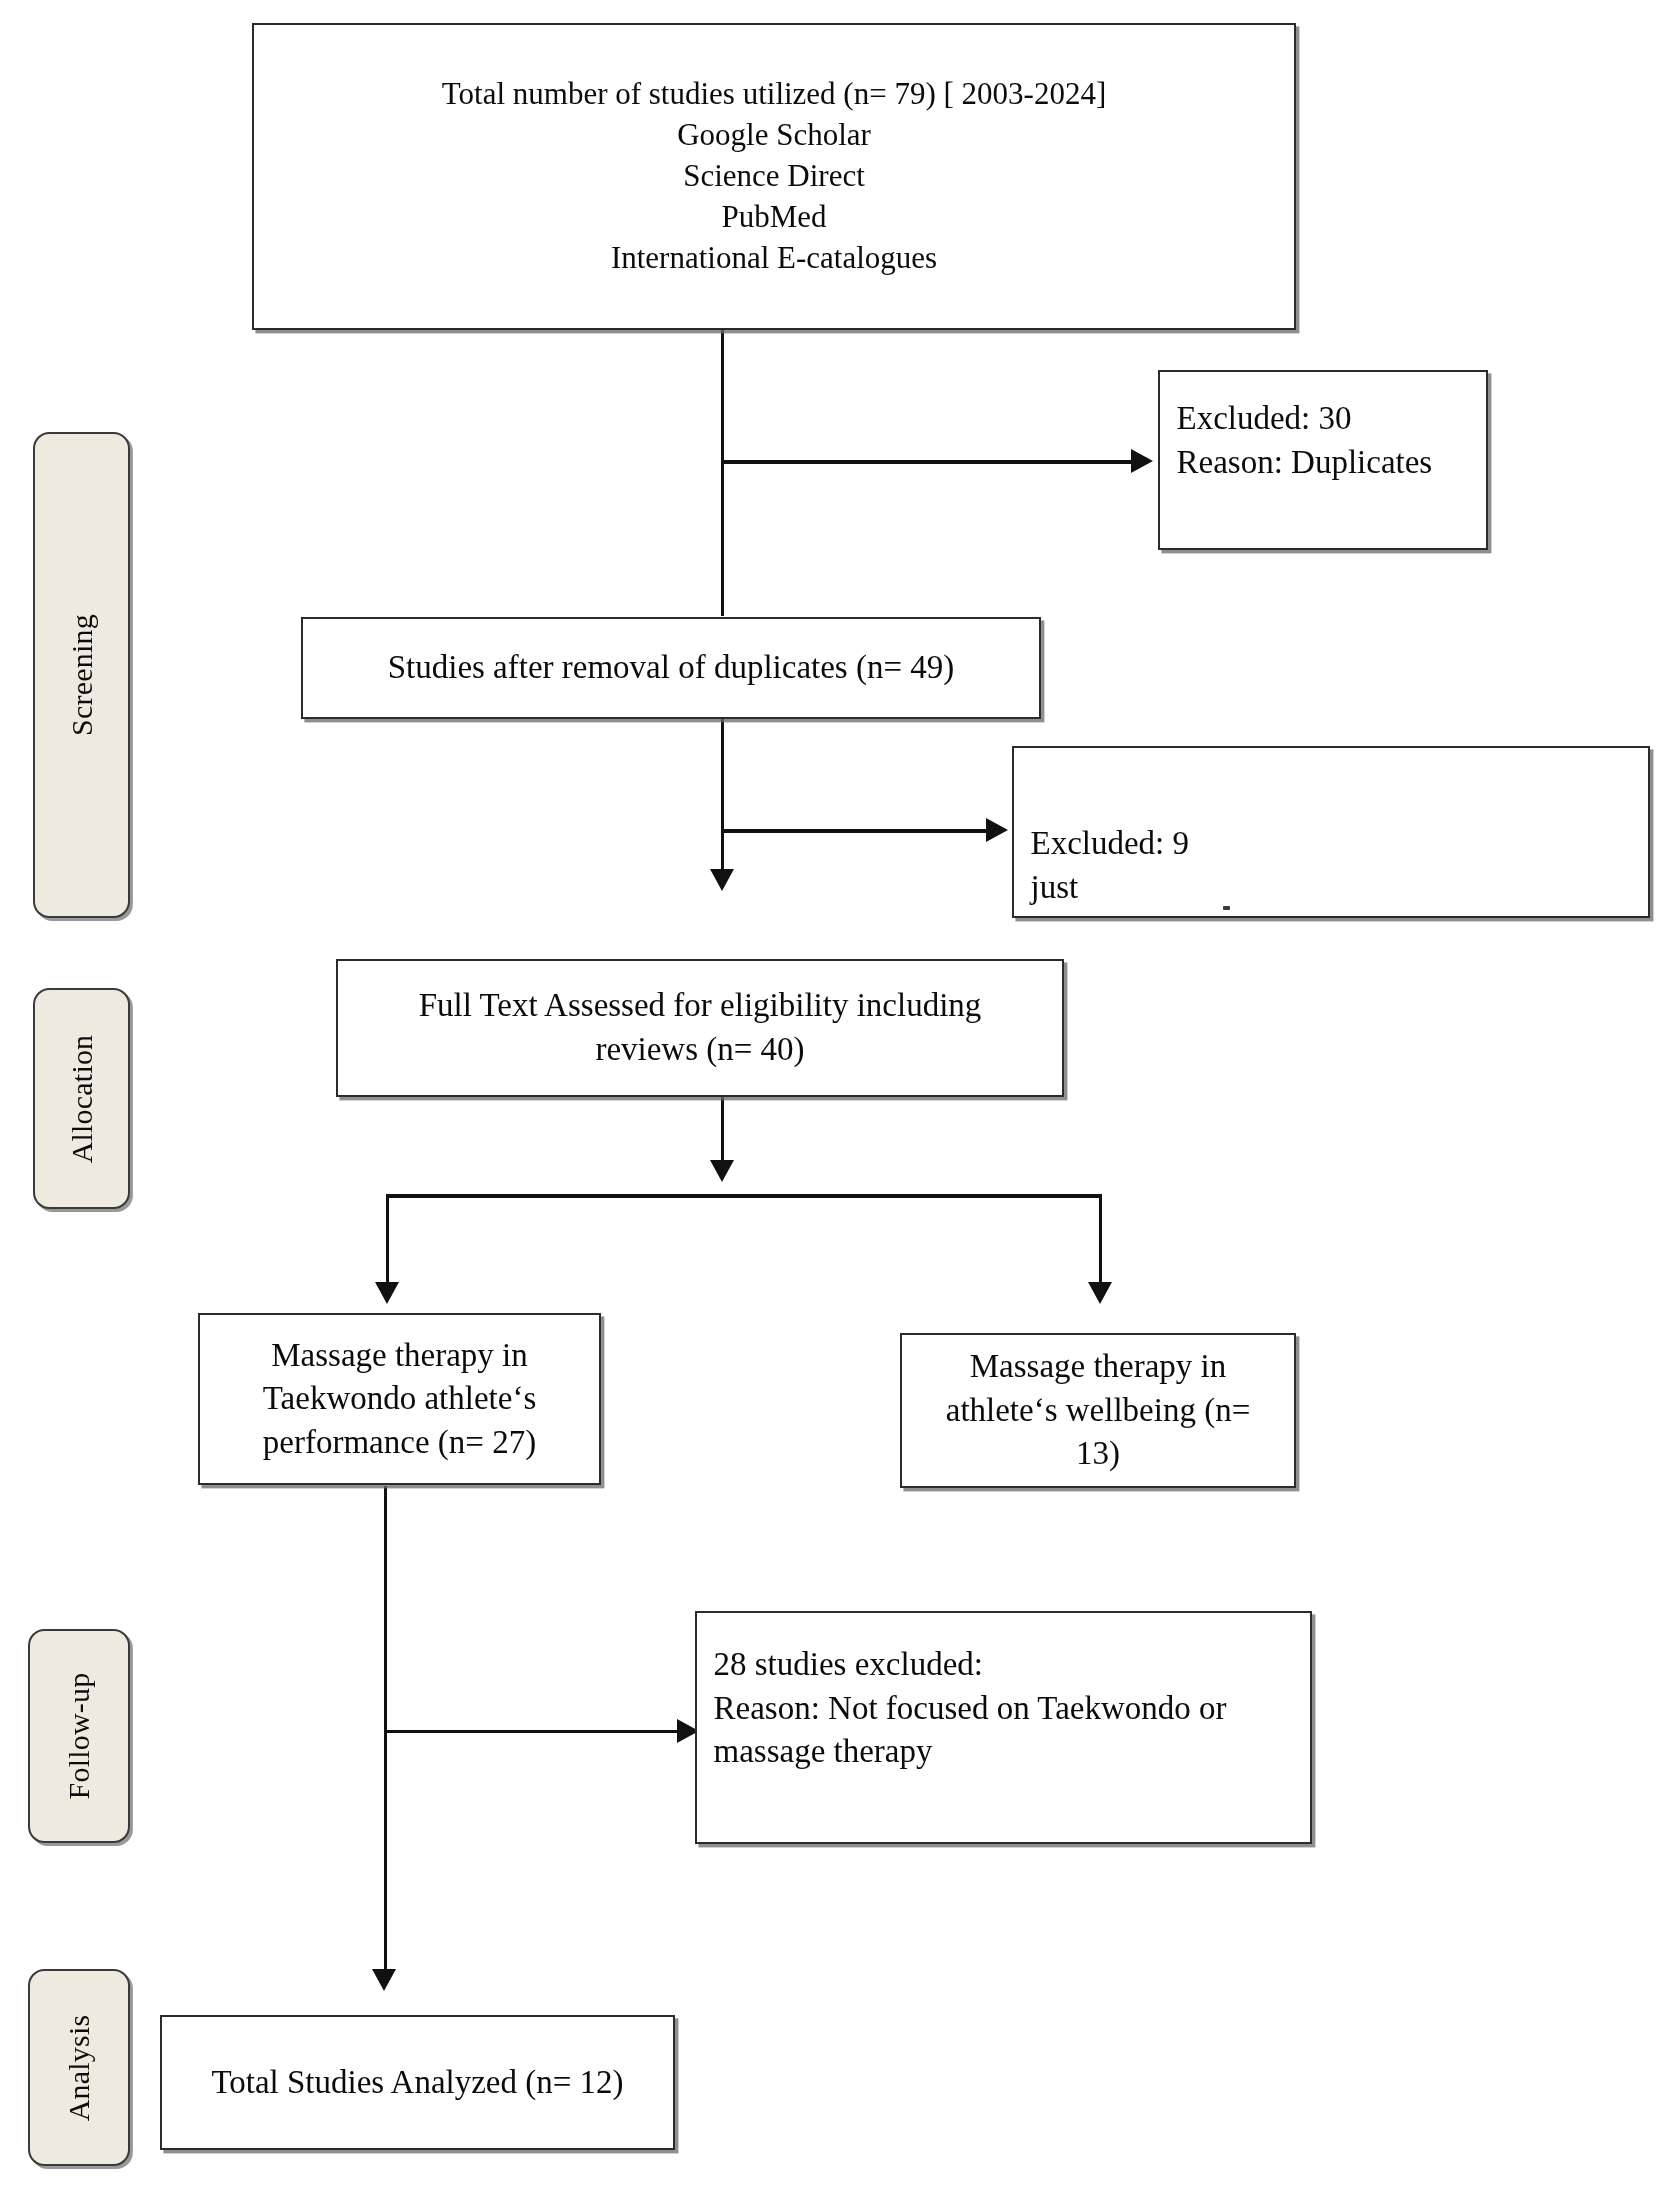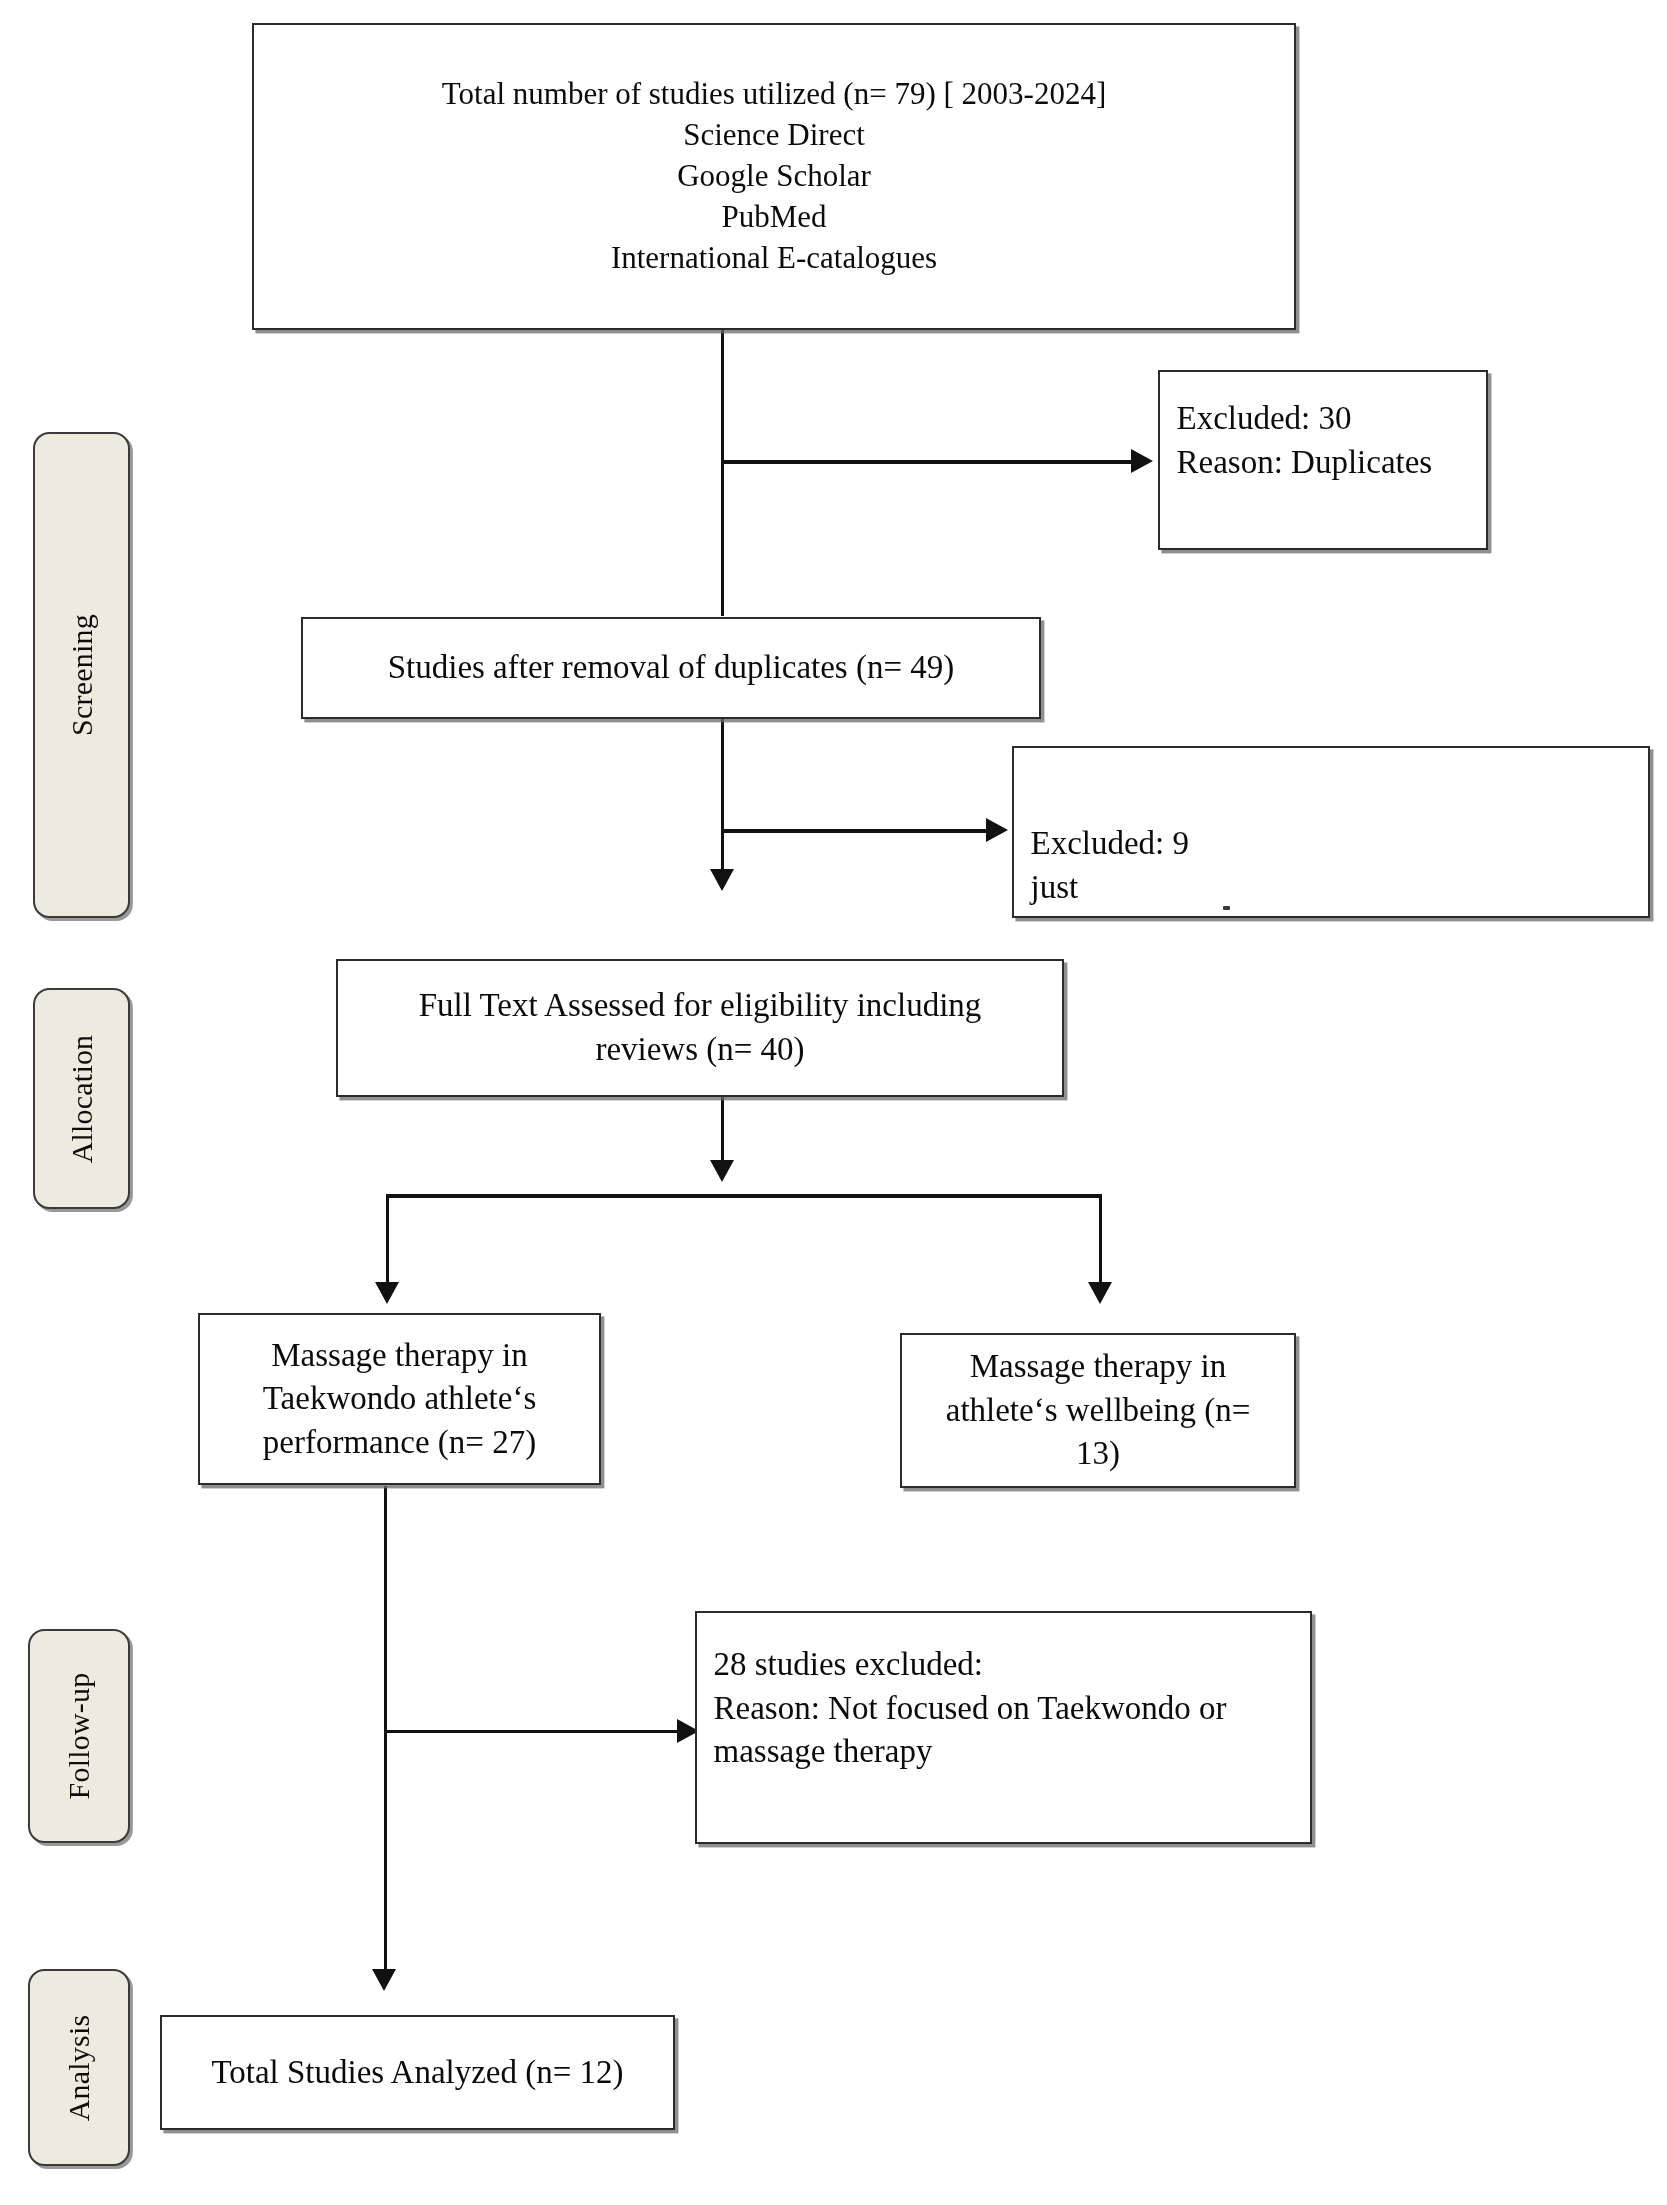--- a/index.html
+++ b/index.html
@@ -135,22 +135,22 @@
   <div class="arrow-down" style="left:1088px; top:1282px;"></div>
 
   <div class="vline" style="left:384px; top:1486px; width:3.4px; height:498px;"></div>
   <div class="arrow-down" style="left:372px; top:1969px;"></div>
 
   <div class="hline" style="left:384px; top:1730px; width:308px; height:3.4px;"></div>
   <div class="arrow-right" style="left:677px; top:1719px;"></div>
 
   <div class="node-box center" style="left:252px; top:23px; width:1044px; height:307px; font-size:31px;">
     <span class="line">Total number of studies utilized (n= 79) [ 2003-2024]</span>
+    <span class="line">Google Scholar</span>
     <span class="line">Science Direct</span>
-    <span class="line">Google Scholar</span>
     <span class="line">PubMed</span>
     <span class="line">International E-catalogues</span>
   </div>
 
   <div class="node-box leftal topalign" style="left:1158px; top:370px; width:330px; height:180px; padding-top:25px;">
     <span class="line">Excluded: 30</span>
     <span class="line">Reason: Duplicates</span>
   </div>
 
   <div class="node-box center" style="left:301px; top:617px; width:740px; height:102px;">
@@ -179,18 +179,18 @@
     <span class="line">athlete‘s wellbeing (n=</span>
     <span class="line">13)</span>
   </div>
 
   <div class="node-box leftal topalign" style="left:695px; top:1611px; width:617px; height:233px; padding-top:30px;">
     <span class="line">28 studies excluded:</span>
     <span class="line">Reason: Not focused on Taekwondo or</span>
     <span class="line">massage therapy</span>
   </div>
 
-  <div class="node-box center" style="left:160px; top:2015px; width:515px; height:115px;">
+  <div class="node-box center" style="left:160px; top:2015px; width:515px; height:135px;">
     <span class="line">Total Studies Analyzed (n= 12)</span>
   </div>
 
 </div>
 
 
 </body></html>

